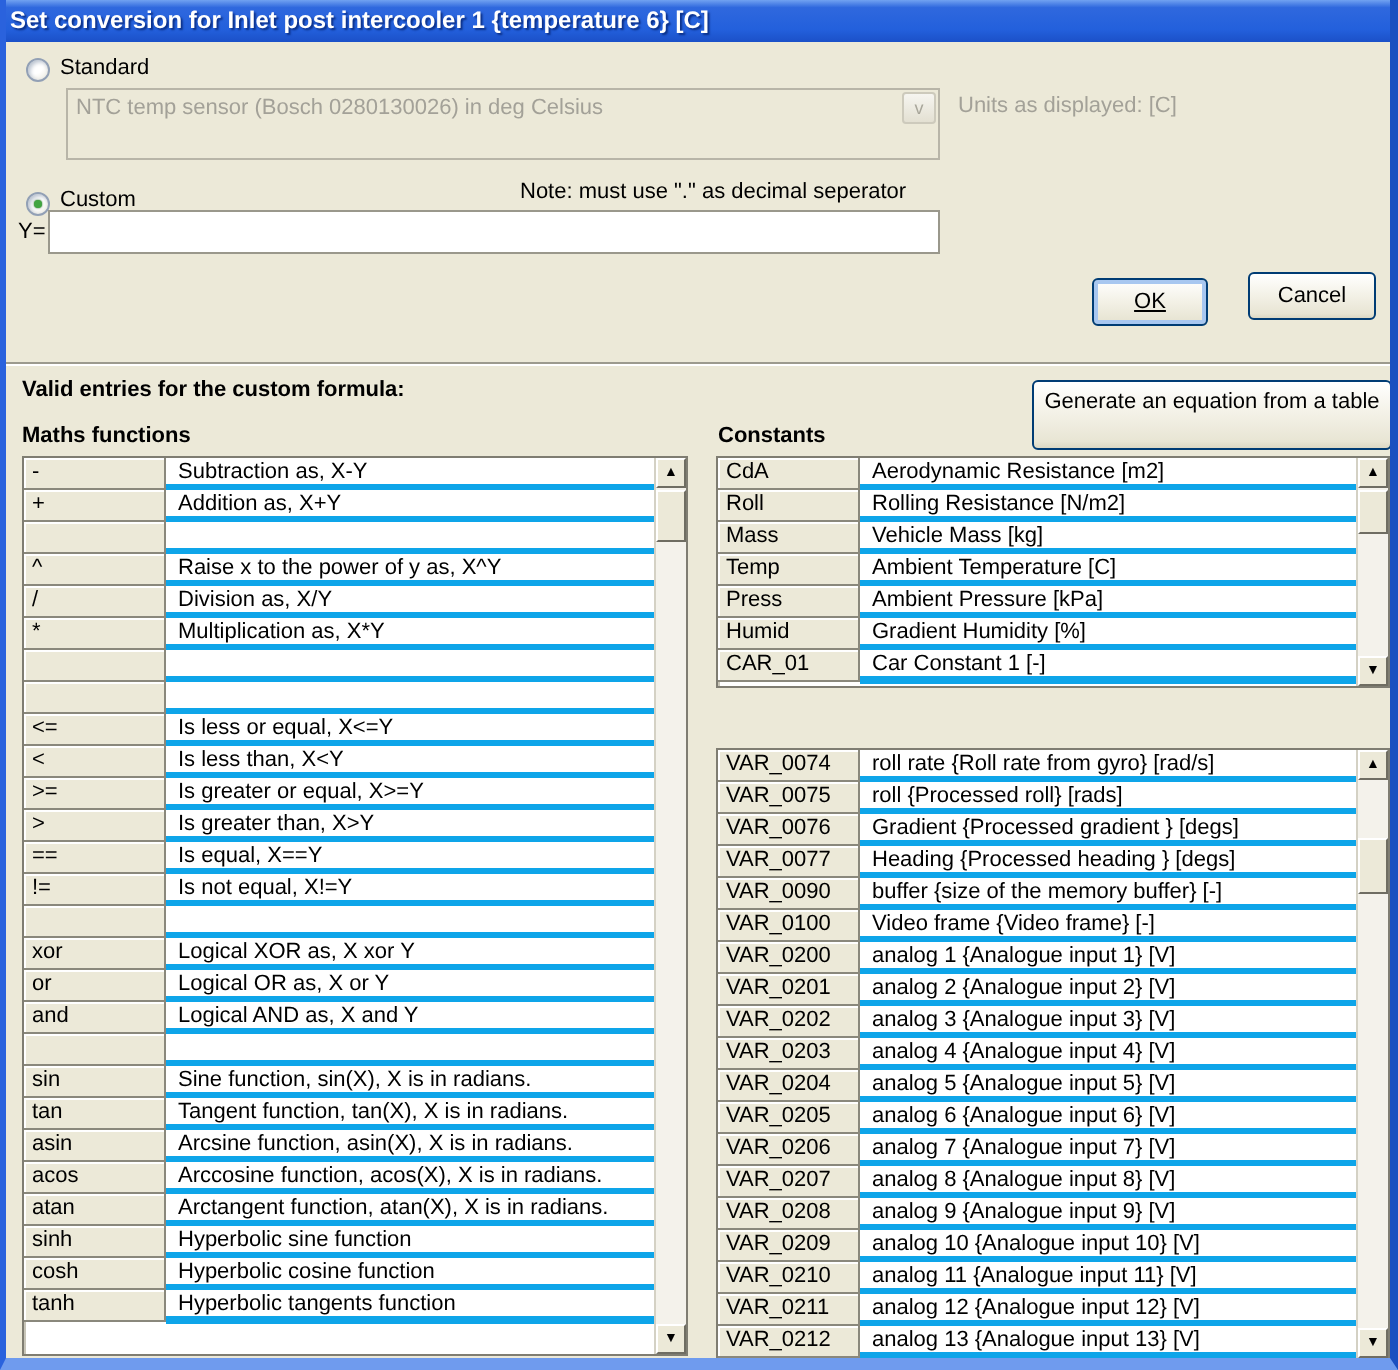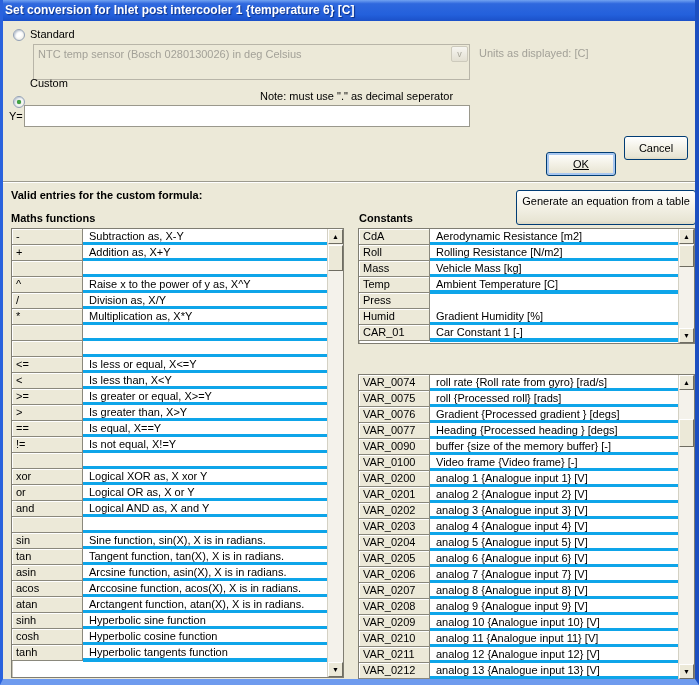--- a/index.html
+++ b/index.html
@@ -63,21 +63,21 @@
   .y-input { left:21px; top:105px; width:446px; height:22px; }
 
   
   .xpbtn {
     position:absolute; border:1px solid #003C74; border-radius:3px;
     background:linear-gradient(180deg,#ffffff 0%,#f4f2e8 45%,#e8e5d4 90%,#dcd8c4 100%);
     font-family:"Liberation Sans", sans-serif; font-size:11px; color:#000;
     text-align:center; cursor:default;
   }
   .xpbtn.focus { box-shadow:inset 0 0 0 2px #a8c7f0; }
-  .btn-ok { left:543px; top:152px; width:70px; height:24px; line-height:22px;text-decoration:underline; }
+  .btn-ok { left:543px; top:139px; width:58px; height:24px; line-height:22px;text-decoration:underline; }
   .btn-cancel { left:621px; top:136px; width:64px; height:24px; line-height:22px; }
   .btn-generate { left:513px; top:190px; width:180px; height:35px; line-height:21px; }
 
   .divider {
     position:absolute; left:0; right:0; top:181px; height:2px;
     border-top:1px solid #9c9a8e; border-bottom:1px solid #ffffff;
   }
 
   
   .listtable {
@@ -134,21 +134,21 @@
   <span class="radio" style="left:10px; top:29px;"></span>
   <span class="lbl" style="left:27px; top:28px;">Standard</span>
 
   <div class="combo">
     <span>NTC temp sensor (Bosch 0280130026) in deg Celsius</span>
     <span class="combo-btn">v</span>
   </div>
   <span class="lbl gray" style="left:476px; top:47px;">Units as displayed: [C]</span>
 
   <span class="radio selected" style="left:10px; top:96px;"></span>
-  <span class="lbl" style="left:27px; top:77px;">Custom</span>
+  <span class="lbl" style="left:27px; top:94px;">Custom</span>
   <span class="lbl" style="left:257px; top:90px;">Note: must use "." as decimal seperator</span>
 
   <span class="lbl" style="left:6px; top:110px;">Y=</span>
   <div class="textinput y-input">
     <span></span>
   </div>
 
   <div class="xpbtn focus btn-ok">OK</div>
   <div class="xpbtn btn-cancel">Cancel</div>
 
@@ -291,20 +291,21 @@
         <div class="trow">
           <div class="tname">Mass</div>
           <div class="tdesc">Vehicle Mass [kg]</div>
         </div>
         <div class="trow">
           <div class="tname">Temp</div>
           <div class="tdesc">Ambient Temperature [C]</div>
         </div>
         <div class="trow">
           <div class="tname">Press</div>
+          <div class="tdesc">Ambient Pressure [kPa]</div>
         </div>
         <div class="trow">
           <div class="tname">Humid</div>
           <div class="tdesc">Gradient Humidity [%]</div>
         </div>
         <div class="trow">
           <div class="tname">CAR_01</div>
           <div class="tdesc">Car Constant 1 [-]</div>
         </div>
       </div>

